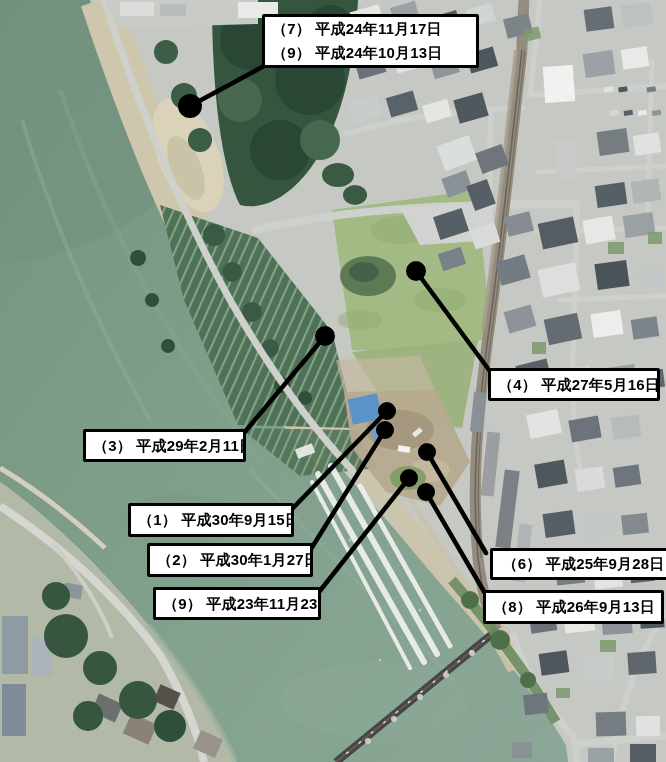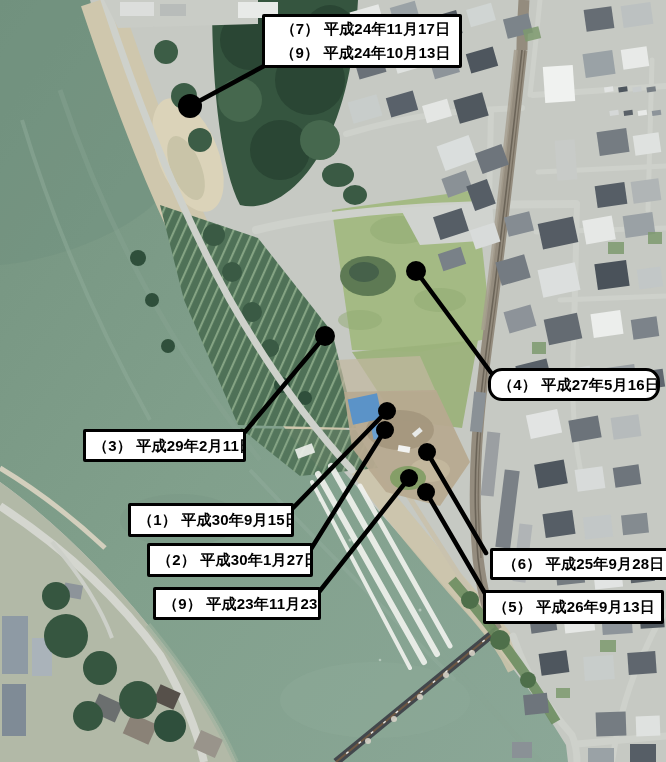--- a/index.html
+++ b/index.html
@@ -331,40 +331,40 @@
       <circle cx="385" cy="430" r="9" fill="#000000"></circle>
       <line x1="409" y1="478" x2="319" y2="592" stroke="#000000" stroke-width="4.5" stroke-linecap="round"></line>
       <circle cx="409" cy="478" r="9" fill="#000000"></circle>
       <line x1="427" y1="452" x2="486" y2="553" stroke="#000000" stroke-width="4.5" stroke-linecap="round"></line>
       <circle cx="427" cy="452" r="9" fill="#000000"></circle>
       <line x1="426" y1="492" x2="486" y2="595" stroke="#000000" stroke-width="4.5" stroke-linecap="round"></line>
       <circle cx="426" cy="492" r="9" fill="#000000"></circle>
     </svg>
 
 <div id="callouts">
-      <div class="callout" style="left: 262px; top: 14px; width: 200px; height: 54px; text-align: center;">
+      <div class="callout" style="left: 262px; top: 14px; width: 217px; height: 54px;">
         <div class="callout-line">（7） 平成24年11月17日</div>
         <div class="callout-line">（9） 平成24年10月13日</div>
       </div>
-      <div class="callout" style="left: 488px; top: 368px; width: 172px; height: 33px; border-radius: 14px;">
+      <div class="callout" style="left: 488px; top: 368px; width: 172px; height: 33px;">
         <div class="callout-line">（4） 平成27年5月16日</div>
       </div>
       <div class="callout" style="left: 83px; top: 429px; width: 163px; height: 33px;">
         <div class="callout-line">（3） 平成29年2月11日</div>
       </div>
       <div class="callout" style="left: 128px; top: 503px; width: 166px; height: 34px;">
         <div class="callout-line">（1） 平成30年9月15日</div>
       </div>
       <div class="callout" style="left: 147px; top: 543px; width: 166px; height: 34px;">
         <div class="callout-line">（2） 平成30年1月27日</div>
       </div>
       <div class="callout" style="left: 153px; top: 587px; width: 168px; height: 33px;">
         <div class="callout-line">（9） 平成23年11月23日</div>
       </div>
       <div class="callout" style="left: 490px; top: 548px; width: 180px; height: 32px; text-align: center;">
         <div class="callout-line">（6） 平成25年9月28日</div>
       </div>
       <div class="callout" style="left: 483px; top: 590px; width: 181px; height: 34px;">
-        <div class="callout-line">（5） 平成26年9月13日</div>
+        <div class="callout-line">（8） 平成26年9月13日</div>
       </div>
     </div>
 
 </div>
 
 </body></html>

